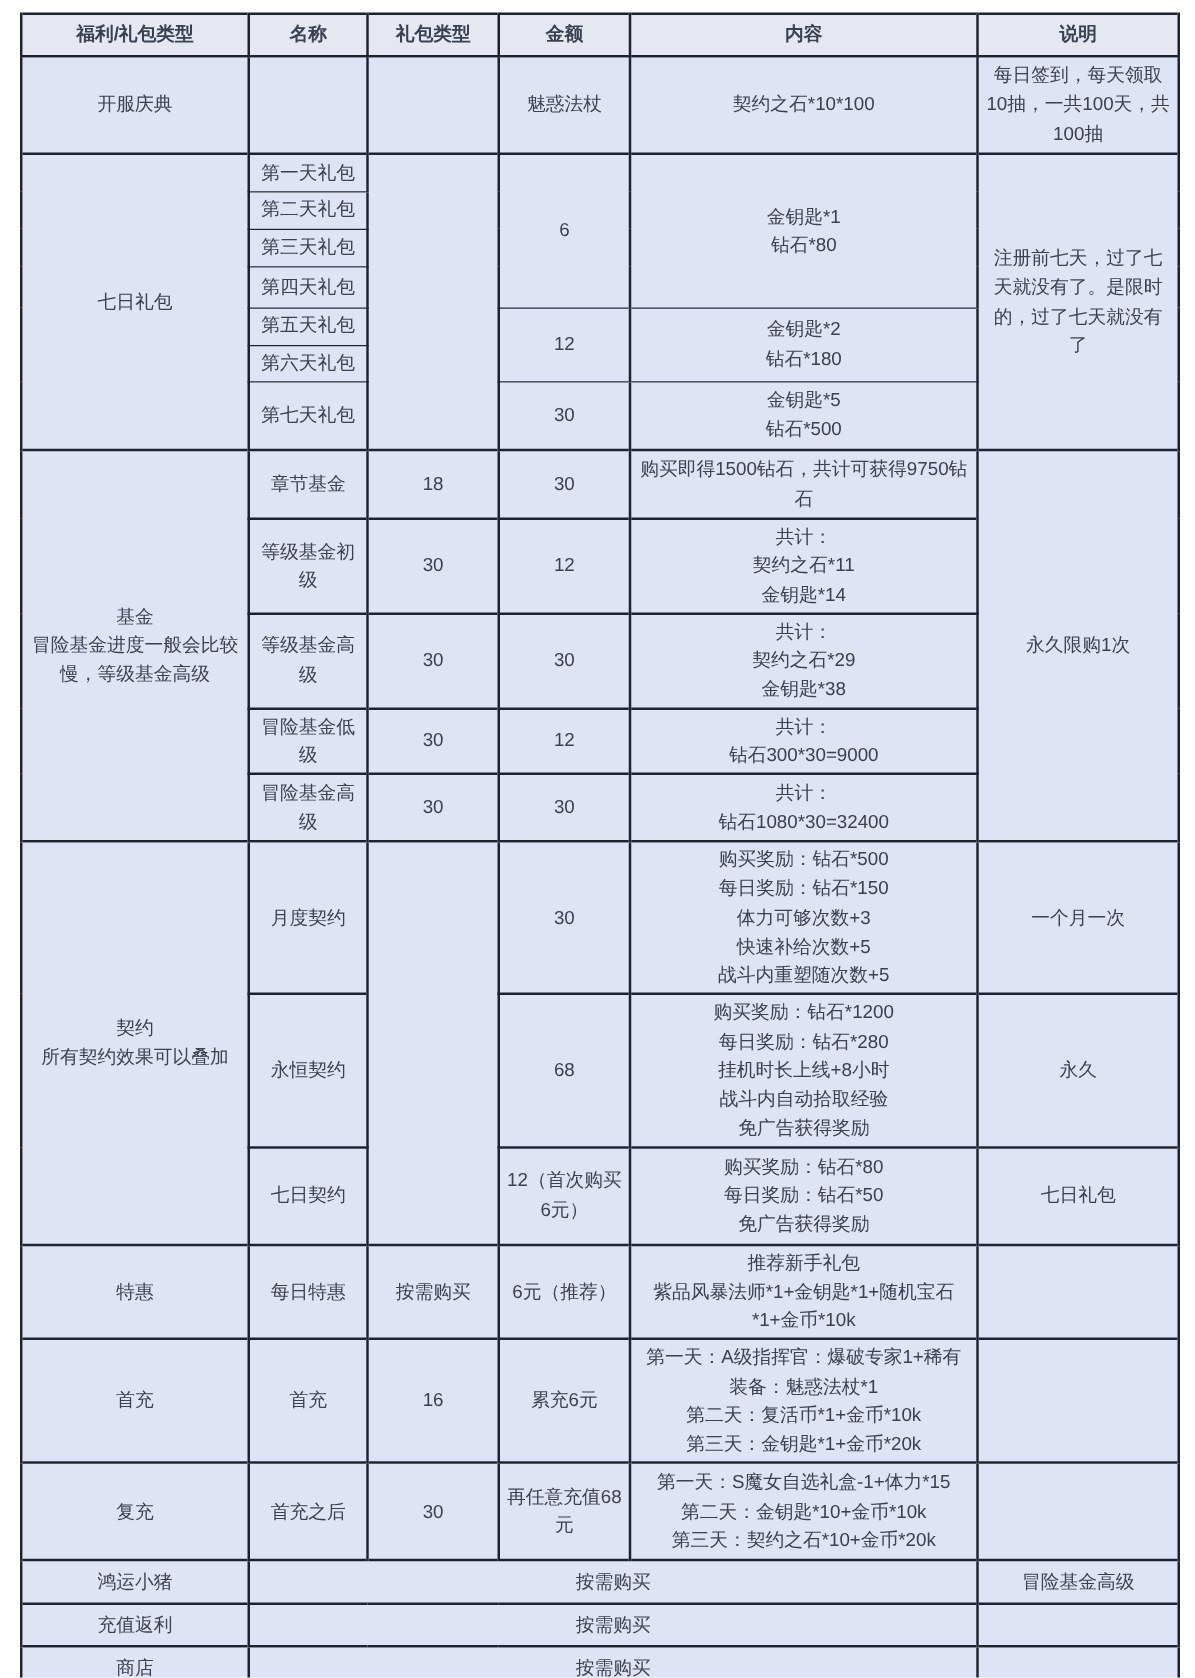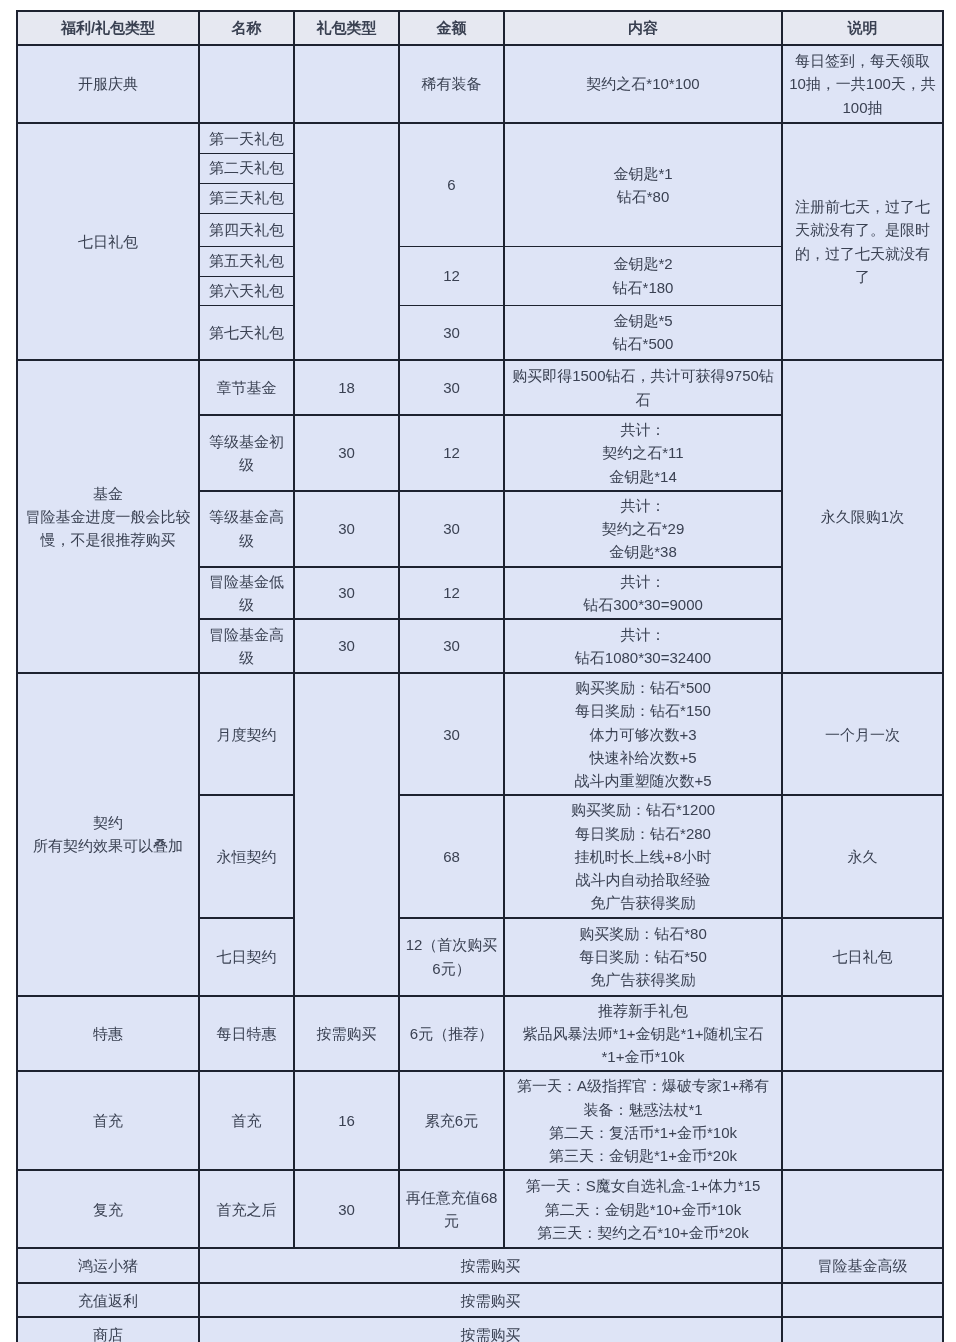--- a/index.html
+++ b/index.html
@@ -68,21 +68,21 @@
       <th>礼包类型</th>
       <th>金额</th>
       <th>内容</th>
       <th>说明</th>
     </tr>
 
     <tr style="height:78px" class="tsec">
       <td>开服庆典</td>
       <td></td>
       <td></td>
-      <td>稀有装备</td>
+      <td>魅惑法杖</td>
       <td>契约之石*10*100</td>
       <td>每日签到，每天领取10抽，一共100天，共100抽</td>
     </tr>
 
     <tr style="height:30px" class="tsec">
       <td rowspan="7">七日礼包</td>
       <td>第一天礼包</td>
       <td rowspan="7"></td>
       <td rowspan="4">6</td>
       <td rowspan="4">金钥匙*1
@@ -109,21 +109,21 @@
     </tr>
     <tr style="height:55px">
       <td>第七天礼包</td>
       <td class="t2">30</td>
       <td class="t2">金钥匙*5
 钻石*500</td>
     </tr>
 
     <tr style="height:55px" class="tsec">
       <td rowspan="5">基金
-冒险基金进度一般会比较慢，不是很推荐购买</td>
+冒险基金进度一般会比较慢，等级基金高级</td>
       <td>章节基金</td>
       <td>18</td>
       <td>30</td>
       <td>购买即得1500钻石，共计可获得9750钻石</td>
       <td rowspan="5">永久限购1次</td>
     </tr>
     <tr style="height:75px" class="tsec">
       <td>等级基金初级</td>
       <td>30</td>
       <td>12</td>

